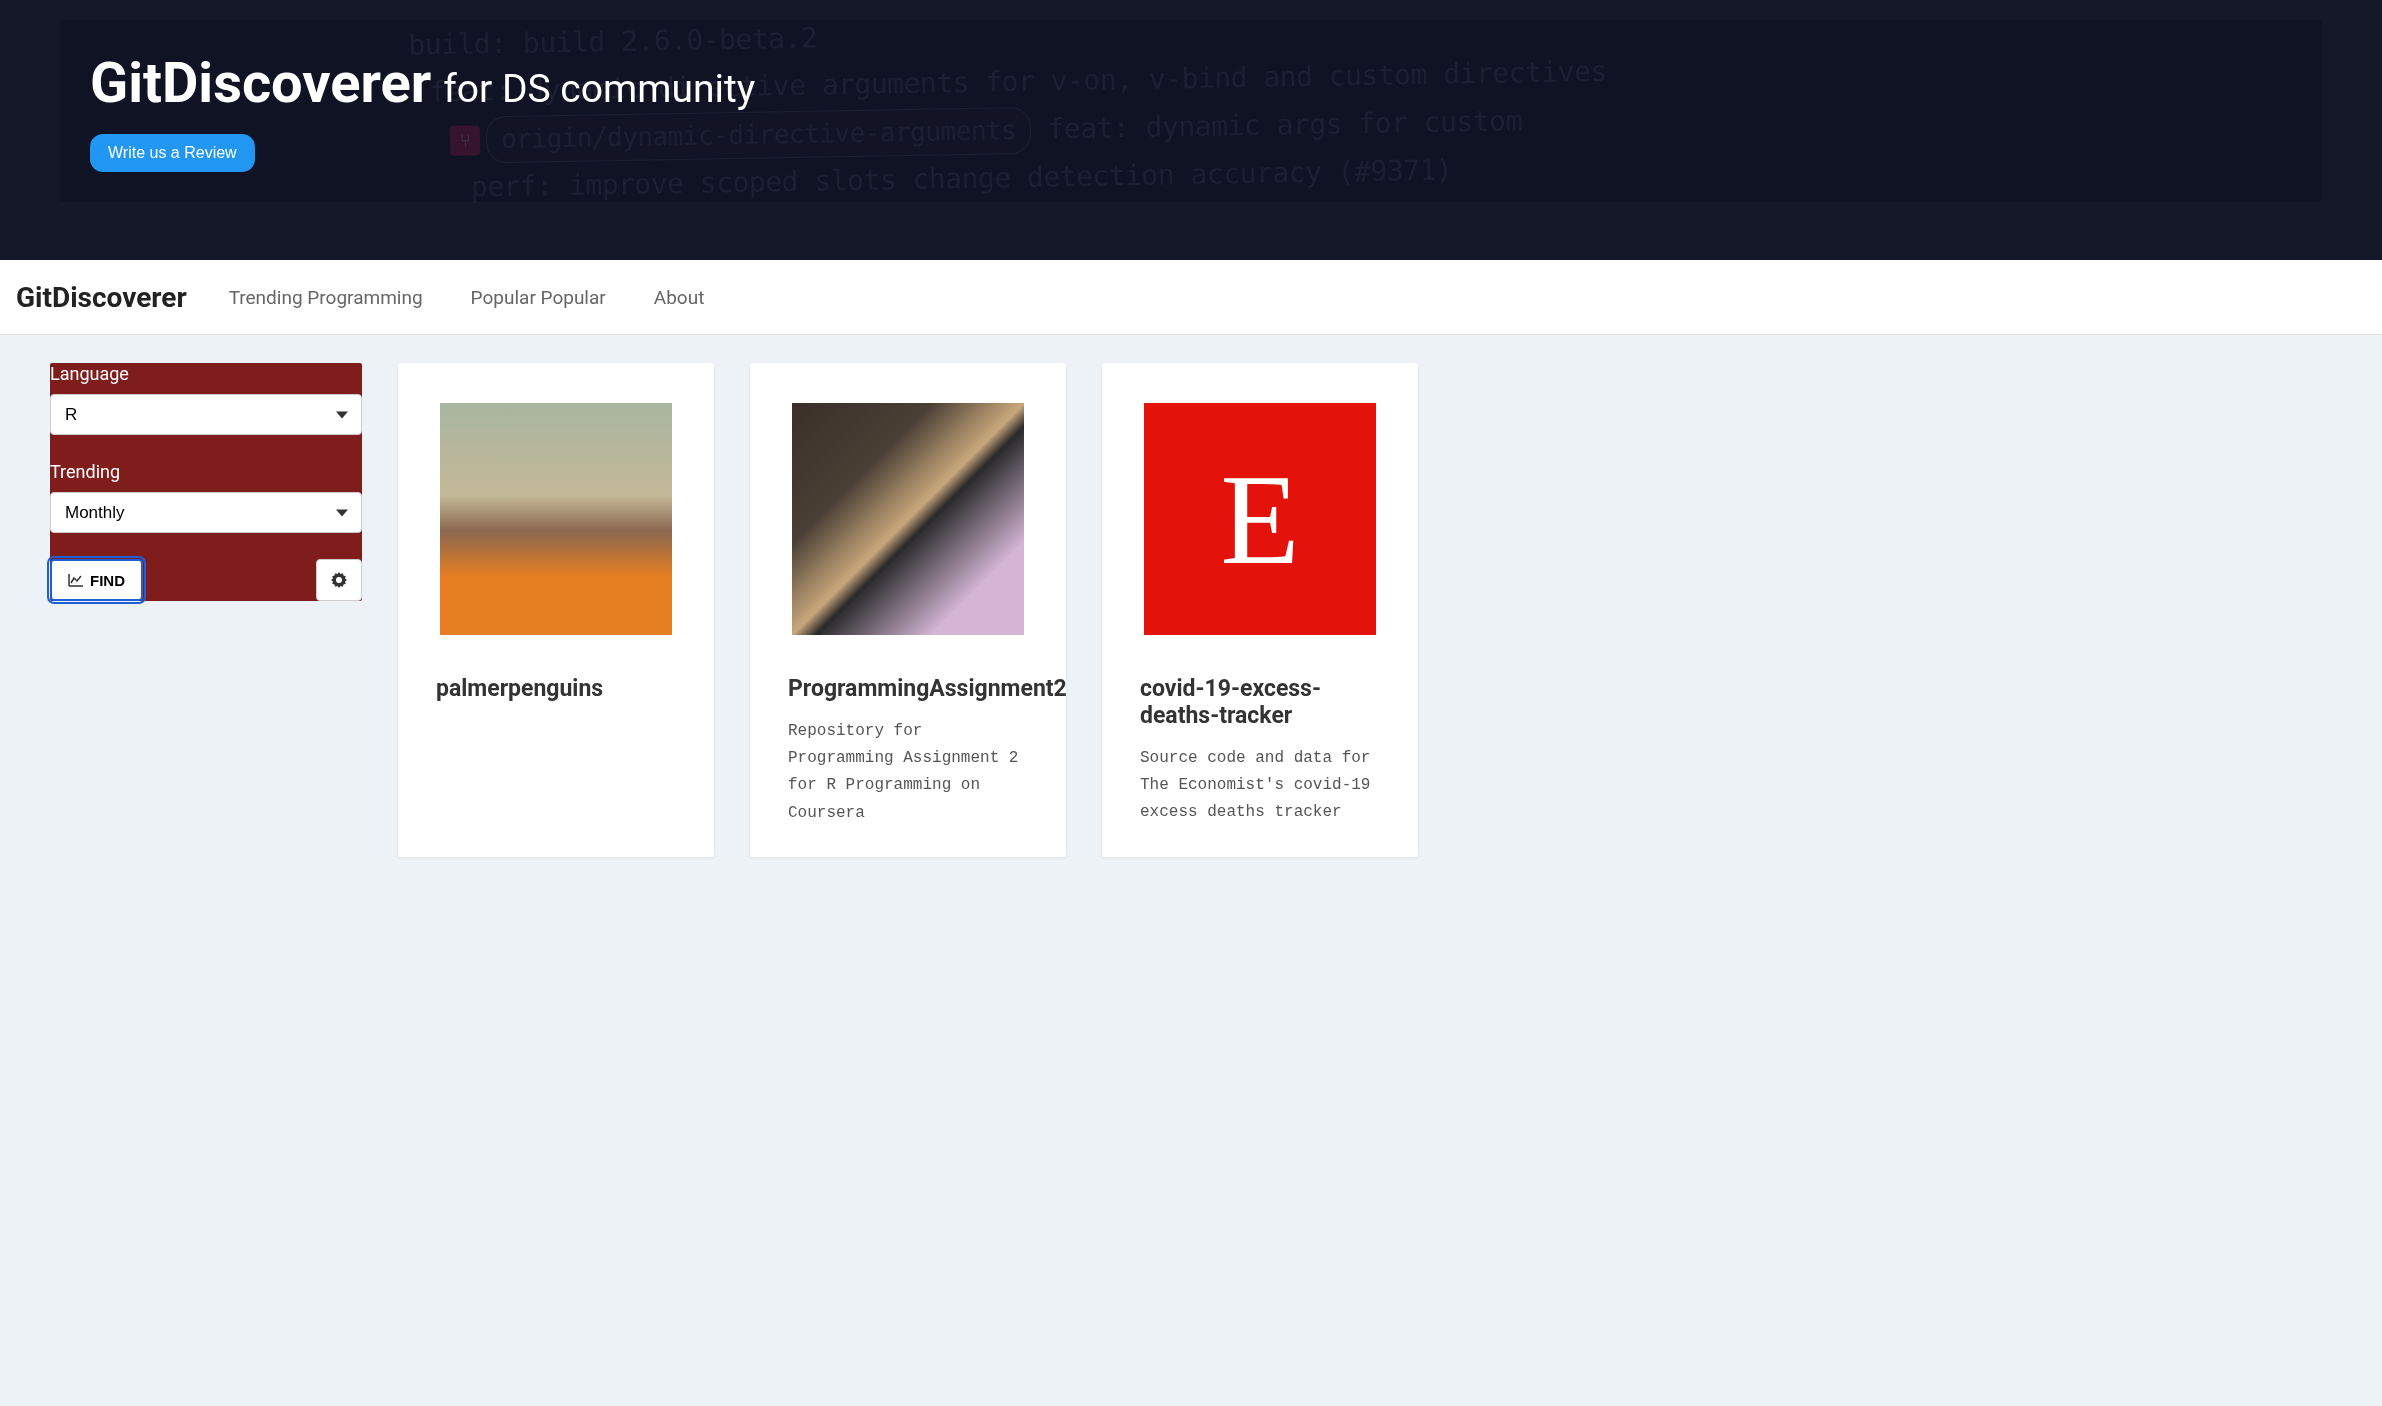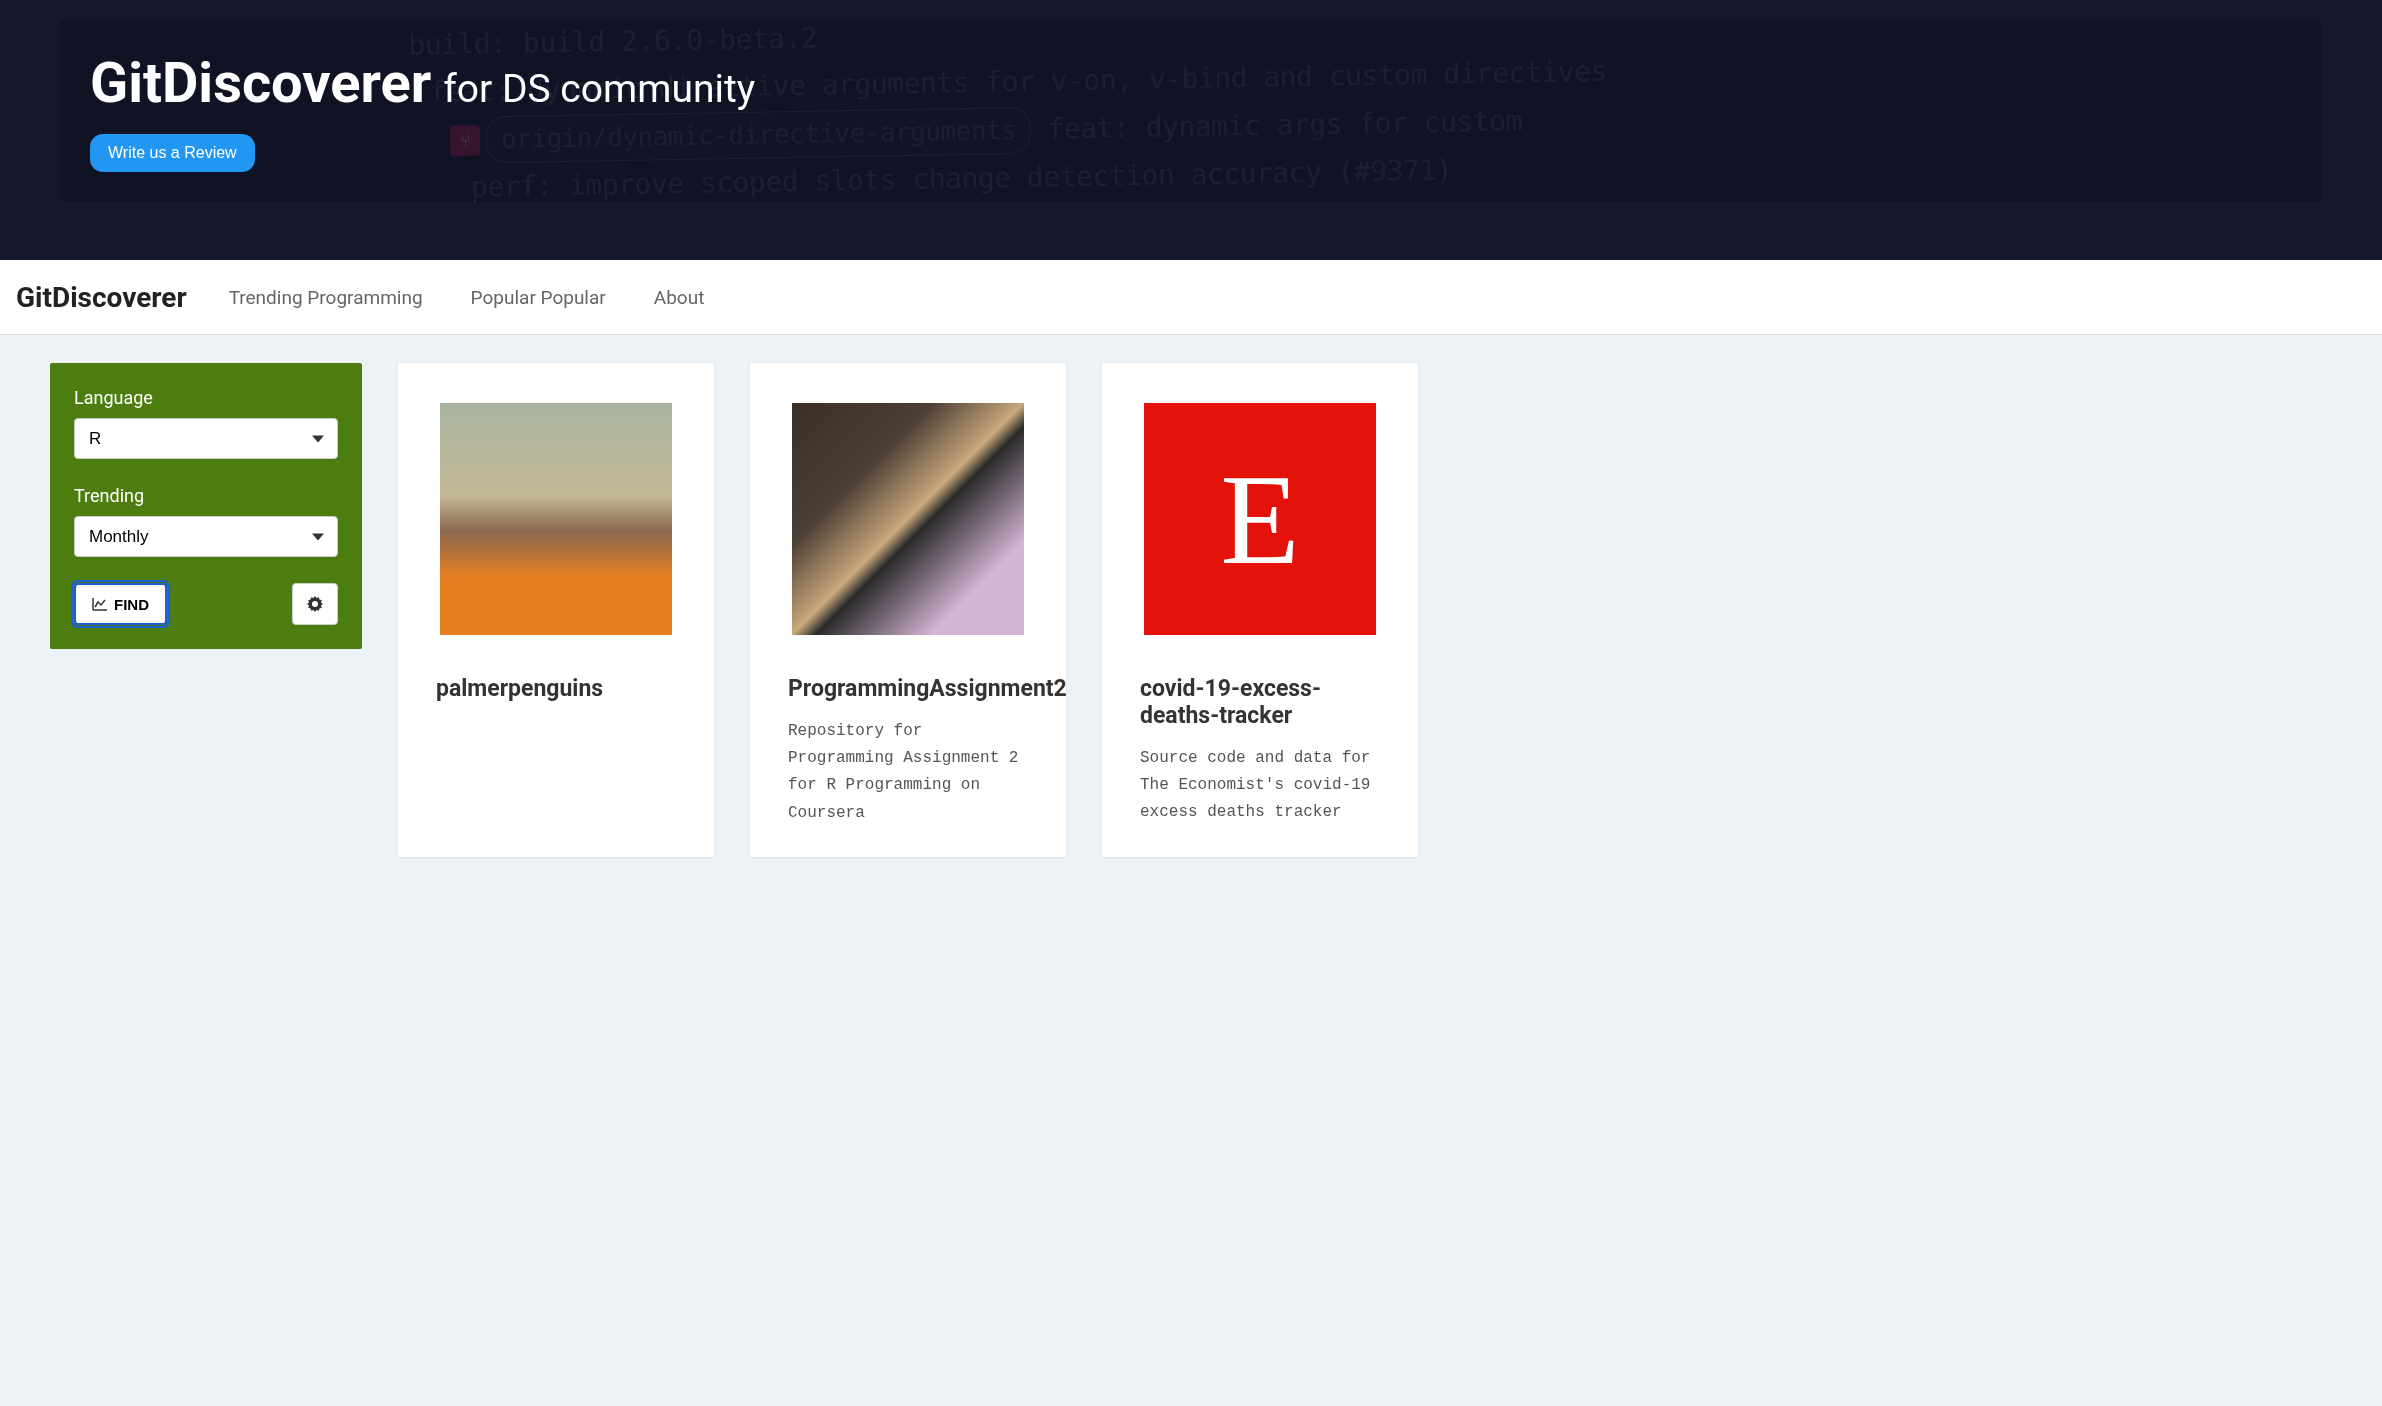--- a/index.html
+++ b/index.html
@@ -104,22 +104,21 @@
       cursor: pointer;
     }
     .nav-item.active {
       background: #eee;
       color: #333;
     }
     
     .main { display: flex; padding: 28px 50px; gap: 36px; }
     
     .sidebar {
-      background: #4d7c0f;
-      padding: 24px;
+      background: #7f1d1d;
       border-radius: 2px;
       width: 312px;
       flex-shrink: 0;
       height: fit-content;
     }
     .sidebar-label {
       color: #fff;
       font-size: 18px;
       margin-bottom: 10px;
     }

